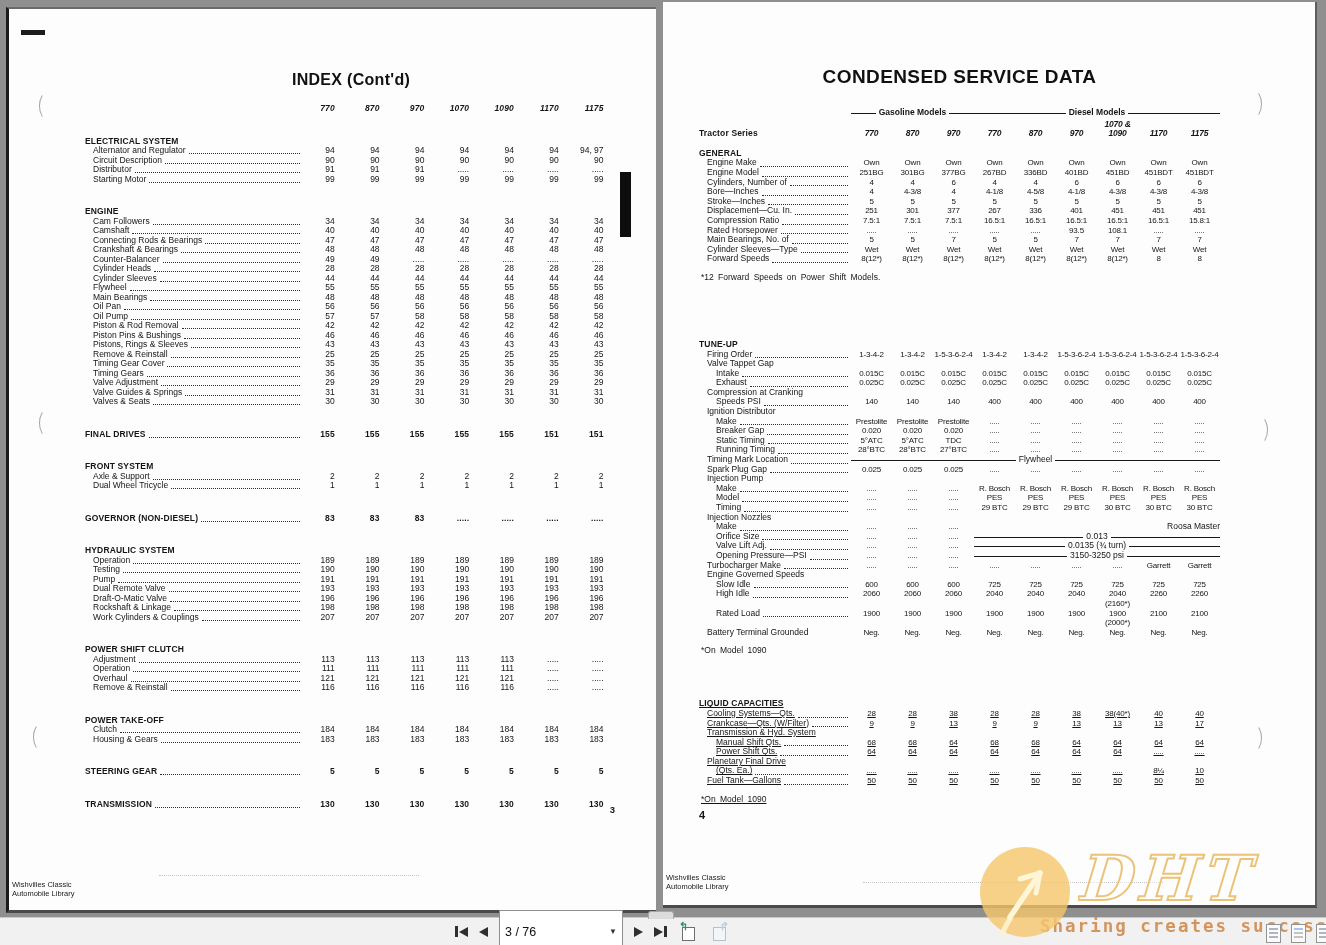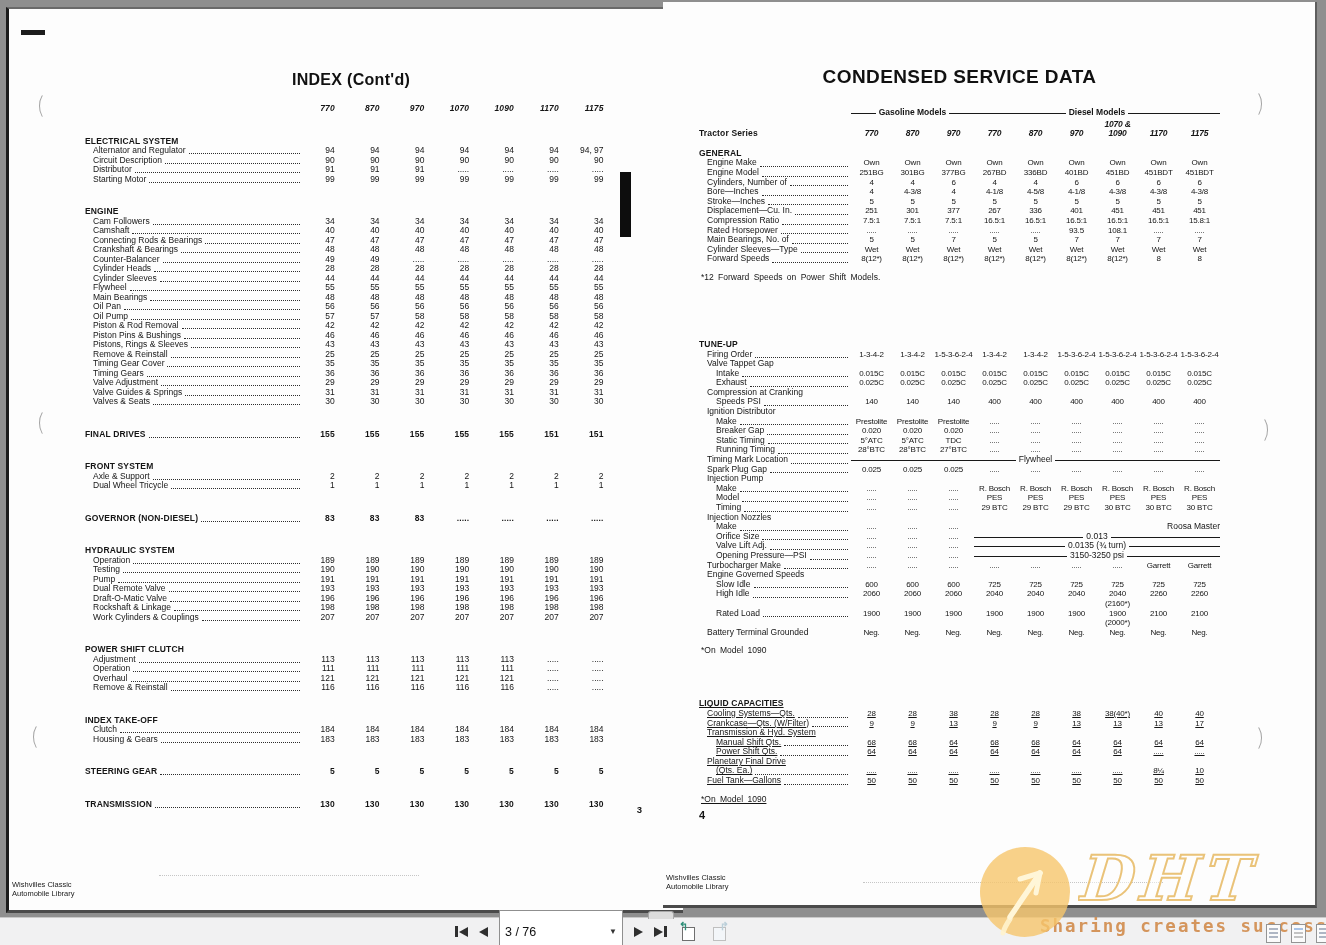--- a/index.html
+++ b/index.html
@@ -3,21 +3,21 @@
 <meta charset="utf-8">
 <style>
   html,body{margin:0;padding:0;}
   body{
     width:1326px;height:945px;position:relative;overflow:hidden;
     background:#8f8f8f;font-family:"Liberation Sans",sans-serif;color:#151515;
   }
   
   .page{position:absolute;background:#fdfdfd;}
   #pageL{left:6px;top:7px;width:647px;height:901px;
-    border-left:3px solid #1b1b1b;border-top:2px solid #6a6a6a;border-bottom:3px solid #4a4a4a;padding-left:27px;}
+    border-left:3px solid #1b1b1b;border-top:2px solid #6a6a6a;border-bottom:3px solid #4a4a4a;}
   #pageR{left:663px;top:2px;width:652px;height:903px;
     border-bottom:3px solid #4a4a4a;border-right:2px solid #5e5e5e;}
   .content{position:absolute;}
   #contentL{left:76px;top:62px;width:532px;}
   #contentR{left:36px;top:64px;width:521px;}
   .ptitle{text-align:center;font-weight:bold;color:#111;}
   #titleL{font-size:16px;letter-spacing:.3px;}
   #titleR{font-size:19px;letter-spacing:.4px;}
   
   .trow{display:grid;align-items:start;min-height:9.5px;}
@@ -648,21 +648,21 @@
             <div class="vcell">116</div>
             <div class="vcell">116</div>
             <div class="vcell">116</div>
             <div class="vcell">.....</div>
             <div class="vcell">.....</div>
           </div>
         </div>
         <div class="section sec-power-take-off">
           <div class="trow">
             <div class="lcell bold ind0">
-              <span class="ltext">INDEX TAKE-OFF</span>
+              <span class="ltext">POWER TAKE-OFF</span>
             </div>
           </div>
           <div class="trow">
             <div class="lcell ind1">
               <span class="ltext">Clutch</span>
               <span class="leader"></span>
             </div>
             <div class="vcell">184</div>
             <div class="vcell">184</div>
             <div class="vcell">184</div>

